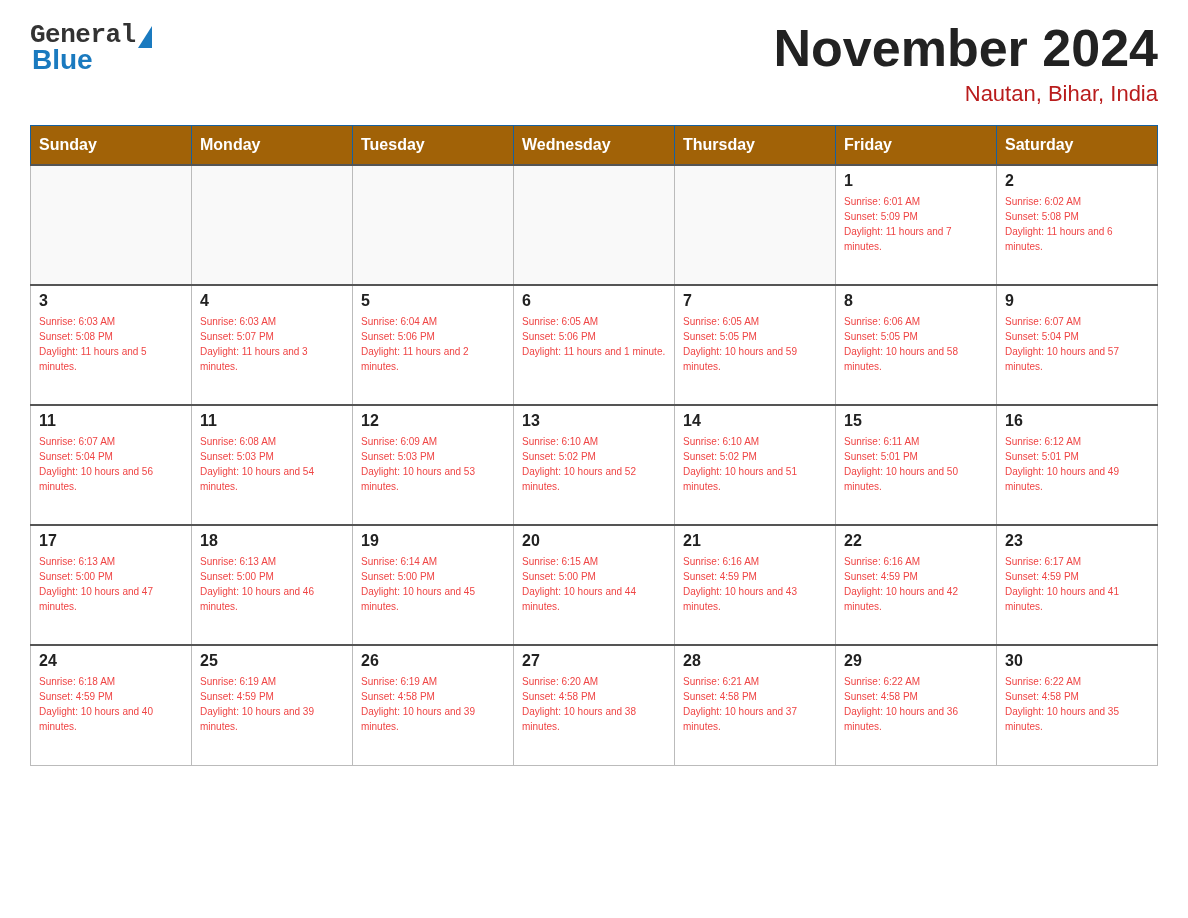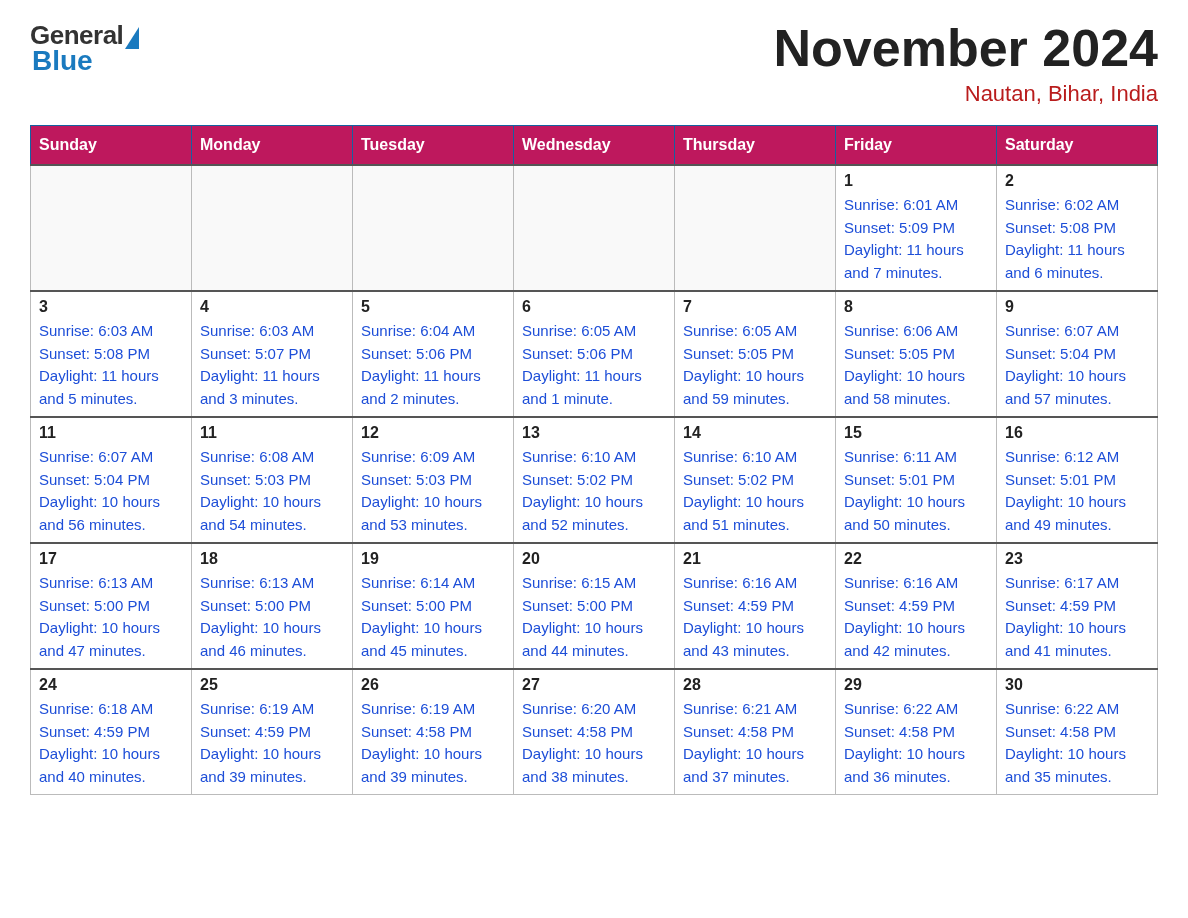--- a/index.html
+++ b/index.html
@@ -24,20 +24,21 @@
     }
     .logo-top {
       display: flex;
       align-items: center;
     }
     .logo-general {
       font-size: 26px;
       font-weight: bold;
       color: #333;
       letter-spacing: -0.5px;
+      font-family: Liberation Mono, monospace;
     }
     .logo-triangle {
       width: 0;
       height: 0;
       border-left: 14px solid transparent;
       border-bottom: 22px solid #1a7abf;
       margin-left: 2px;
       margin-top: 4px;
     }
     .logo-bottom {
@@ -61,21 +62,21 @@
       color: #b91c1c;
       font-weight: normal;
       margin-top: 4px;
     }
     .calendar {
       width: 100%;
       border-collapse: collapse;
       border: 1px solid #999;
     }
     .calendar th {
-      background-color: #be185d;
+      background-color: #a16207;
       color: #fff;
       font-size: 16px;
       font-weight: 600;
       padding: 10px 8px;
       border: 1px solid #1560a0;
       text-align: left;
     }
     .calendar td {
       border: 1px solid #bbb;
       vertical-align: top;
@@ -87,22 +88,22 @@
     .calendar tr td {
       border-top: 2px solid #555;
     }
     .day-num {
       font-size: 16px;
       font-weight: 600;
       color: #222;
       margin-bottom: 4px;
     }
     .day-info {
-      font-size: 15px;
-      color: #1d4ed8;
+      font-size: 10px;
+      color: #ef4444;
       line-height: 1.5;
     }
     .empty-cell {
       background: #f9f9f9;
     }
   </style>
 </head>
 <body>
 
 <div class="header">

